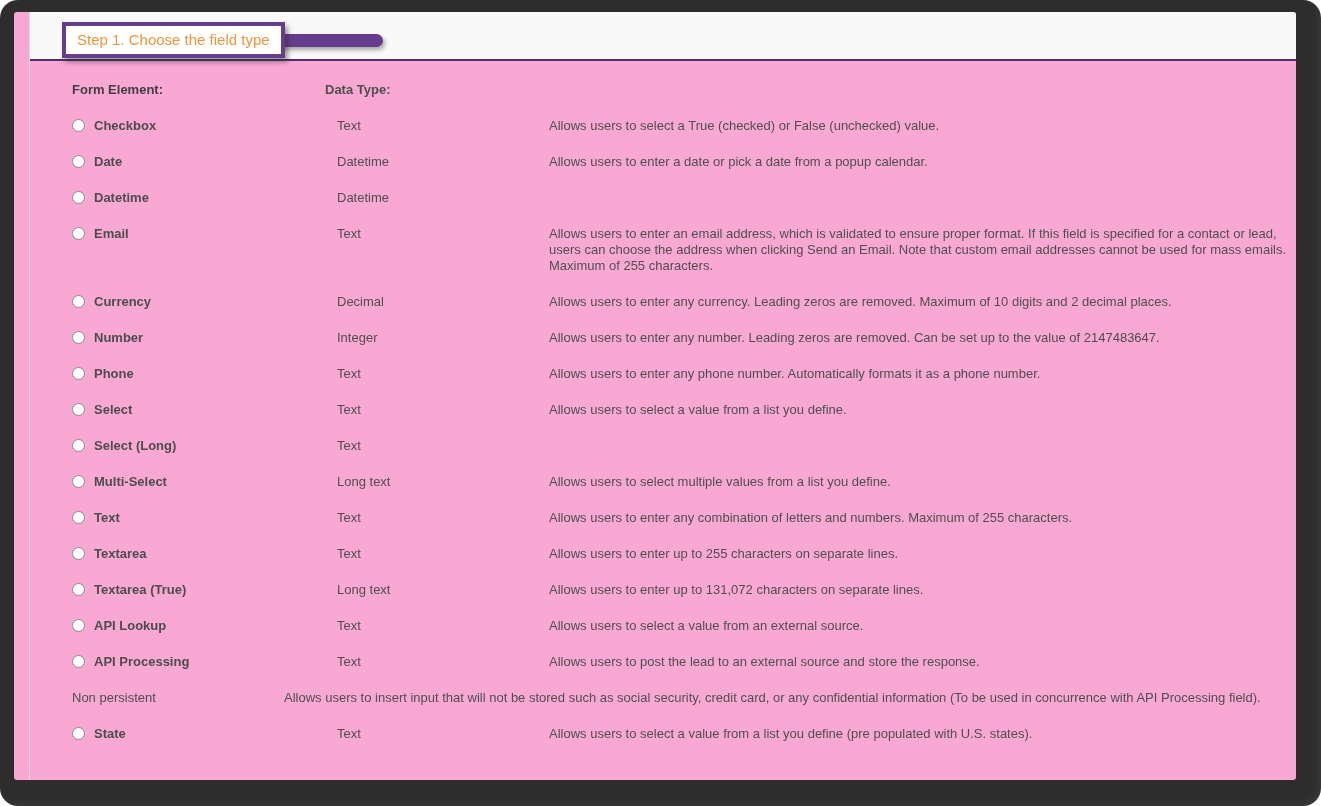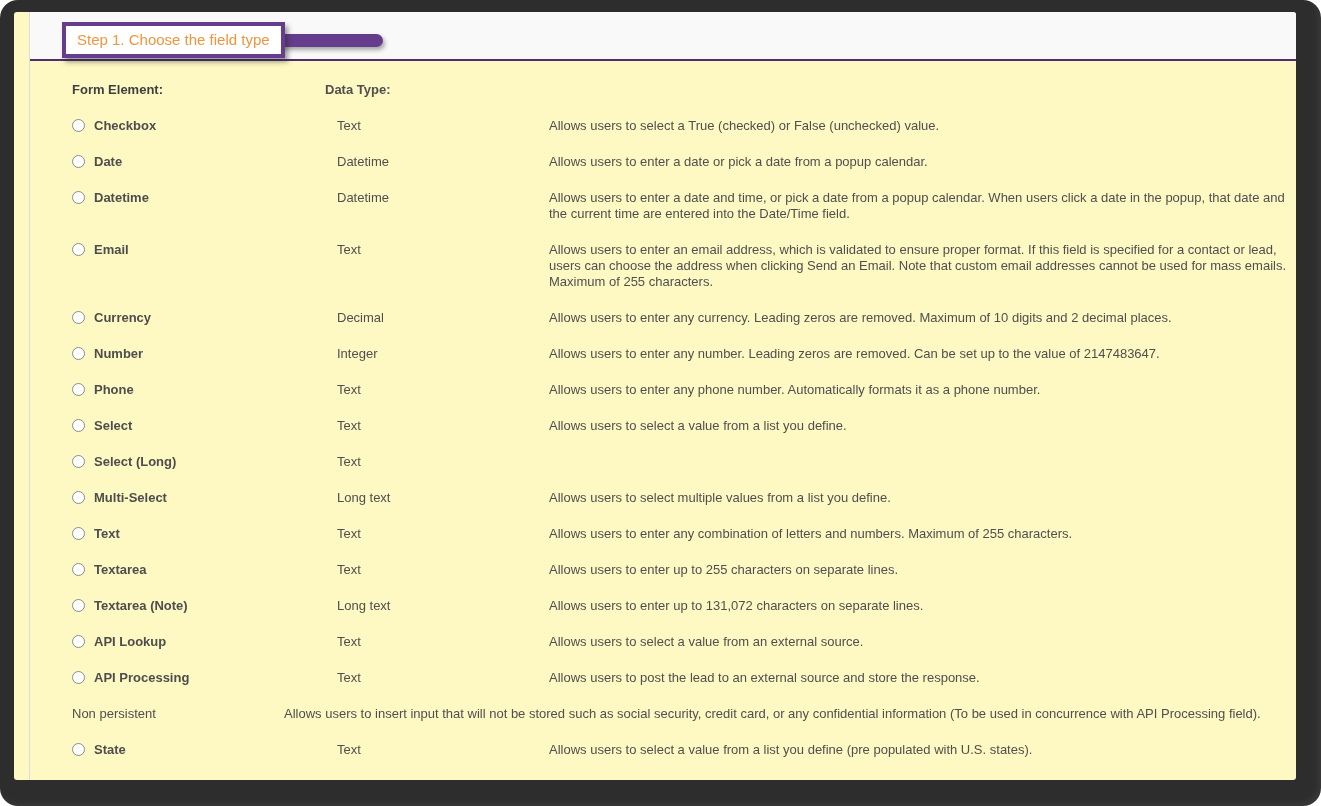--- a/index.html
+++ b/index.html
@@ -6,21 +6,21 @@
     --purple:#663c8c;
     --purple-dark:#4f2d71;
     --orange:#f0953e;
   }
   html,body{margin:0;padding:0;background:#ffffff;}
   body{font-family:"Liberation Sans","DejaVu Sans",sans-serif;}
   .page{position:relative;width:1321px;height:806px;overflow:hidden;}
   .frame{position:absolute;inset:0;background:#2d2d2d;border-radius:18px;
          box-shadow:inset -3px -3px 6px rgba(255,255,255,0.06);}
   .content{position:absolute;top:12px;left:14px;width:1282px;height:768px;
-           background:#fef9c3;border-radius:3px;overflow:hidden;}
+           background:#f9a8d4;border-radius:3px;overflow:hidden;}
   .vline{position:absolute;top:0;bottom:0;left:15px;width:1px;background:#dcdcdc;}
   .header-strip{position:absolute;top:0;left:16px;right:0;height:47px;
                 background:#f9f9f9;border-bottom:2px solid var(--purple-dark);}
   .step-box{position:absolute;top:10px;left:48px;z-index:3;background:#ffffff;
             border:4px solid var(--purple);padding:5px 11px 6px 11px;
             font-size:15px;color:var(--orange);white-space:nowrap;
             box-shadow:3px 4px 5px rgba(40,40,40,0.45);}
   .arrow{position:absolute;top:14px;left:237px;z-index:2;display:flex;align-items:center;
          filter:drop-shadow(2px 3px 2px rgba(40,40,40,0.4));}
   .arrow-head{width:0;height:0;border-top:14px solid transparent;border-bottom:14px solid transparent;
@@ -80,21 +80,20 @@
     <div class="col-type">Datetime</div>
     <div class="col-desc">Allows users to enter a date or pick a date from a popup calendar.</div>
   </div>
 
   <div class="row">
     <div class="col-el">
       <span class="radio"></span>
       <span class="el-label">Datetime</span>
     </div>
     <div class="col-type">Datetime</div>
-    <div class="col-desc">Allows users to enter a date and time, or pick a date from a popup calendar. When users click a date in the popup, that date and the current time are entered into the Date/Time field.</div>
   </div>
 
   <div class="row">
     <div class="col-el">
       <span class="radio"></span>
       <span class="el-label">Email</span>
     </div>
     <div class="col-type">Text</div>
     <div class="col-desc">Allows users to enter an email address, which is validated to ensure proper format. If this field is specified for a contact or lead, users can choose the address when clicking Send an Email. Note that custom email addresses cannot be used for mass emails. Maximum of 255 characters.</div>
   </div>
@@ -166,21 +165,21 @@
       <span class="radio"></span>
       <span class="el-label">Textarea</span>
     </div>
     <div class="col-type">Text</div>
     <div class="col-desc">Allows users to enter up to 255 characters on separate lines.</div>
   </div>
 
   <div class="row">
     <div class="col-el">
       <span class="radio"></span>
-      <span class="el-label">Textarea (Note)</span>
+      <span class="el-label">Textarea (True)</span>
     </div>
     <div class="col-type">Long text</div>
     <div class="col-desc">Allows users to enter up to 131,072 characters on separate lines.</div>
   </div>
 
   <div class="row">
     <div class="col-el">
       <span class="radio"></span>
       <span class="el-label">API Lookup</span>
     </div>

